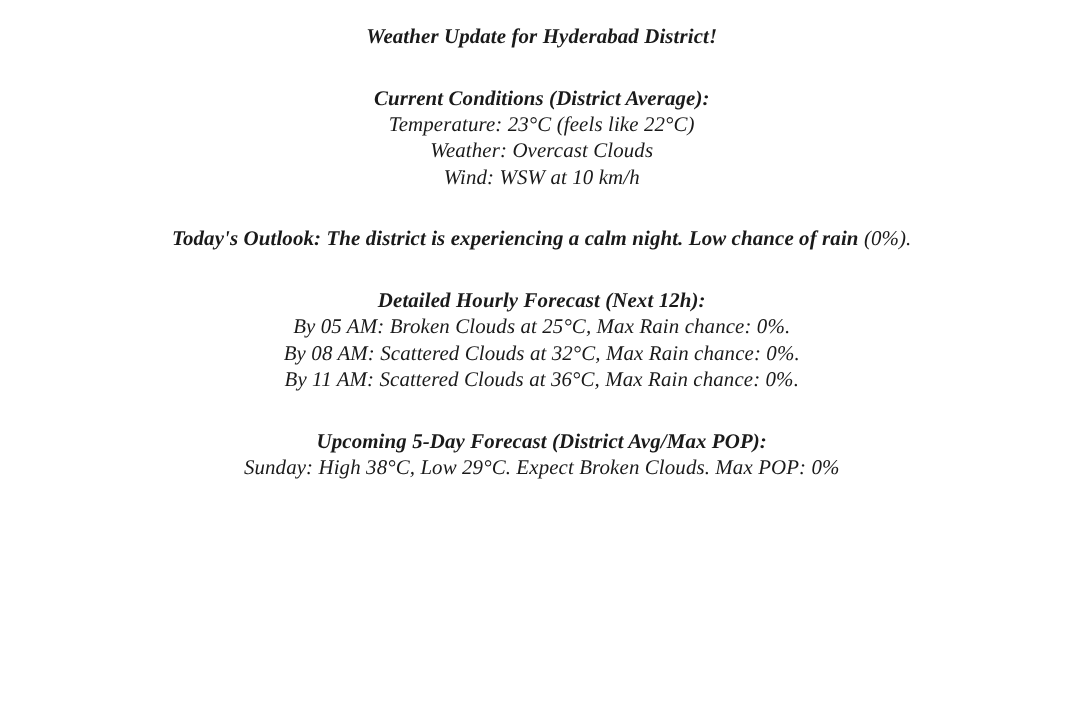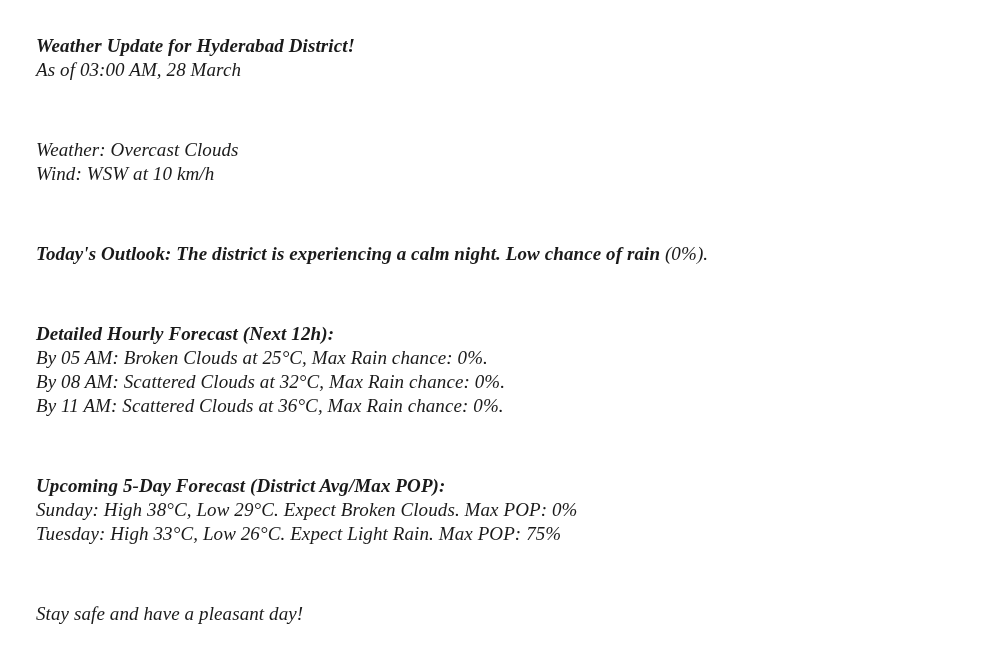--- a/index.html
+++ b/index.html
@@ -13,21 +13,22 @@
     overflow: hidden;
     font-family: "Liberation Serif", "DejaVu Serif", serif;
     color: #1a1a1a;
     -webkit-font-smoothing: antialiased;
   }
   #report {
     padding: 18px 20px 0 20px;
     box-sizing: border-box;
   }
   .block {
-    margin: 16px;
+    margin: 4px;
+    text-align: center;
   }
   .spacer {
     height: 24px;
   }
   .line {
     font-style: italic;
     font-size: 19px;
     line-height: 24px;
     white-space: pre-wrap;
     letter-spacing: 0.1px;
@@ -42,26 +43,27 @@
     font-weight: normal;
   }
 </style>
 </head>
 <body>
 
 <div id="report">
 
   <div class="block">
     <div class="line heading">Weather Update for Hyderabad District!</div>
-    <div class="line">As of 03:00 AM, 28 March</div>
   </div>
 
   <div class="spacer"></div>
 
   <div class="block">
+    <div class="line heading">Current Conditions (District Average):</div>
+    <div class="line">Temperature: 23°C (feels like 22°C)</div>
     <div class="line">Weather: Overcast Clouds</div>
     <div class="line">Wind: WSW at 10 km/h</div>
   </div>
 
   <div class="spacer"></div>
 
   <div class="block">
     <div class="line"><span class="lead">Today's Outlook: The district is experiencing a calm night. Low chance of rain</span><span class="tail"> (0%).</span></div>
   </div>
 
@@ -72,22 +74,18 @@
     <div class="line">By 05 AM: Broken Clouds at 25°C, Max Rain chance: 0%.</div>
     <div class="line">By 08 AM: Scattered Clouds at 32°C, Max Rain chance: 0%.</div>
     <div class="line">By 11 AM: Scattered Clouds at 36°C, Max Rain chance: 0%.</div>
   </div>
 
   <div class="spacer"></div>
 
   <div class="block">
     <div class="line heading">Upcoming 5-Day Forecast (District Avg/Max POP):</div>
     <div class="line">Sunday: High 38°C, Low 29°C. Expect Broken Clouds. Max POP: 0%</div>
-    <div class="line">Tuesday: High 33°C, Low 26°C. Expect Light Rain. Max POP: 75%</div>
   </div>
 
   <div class="spacer"></div>
 
-  <div class="block">
-    <div class="line">Stay safe and have a pleasant day!</div>
-  </div>
 
 </div>
 
 </body></html>

